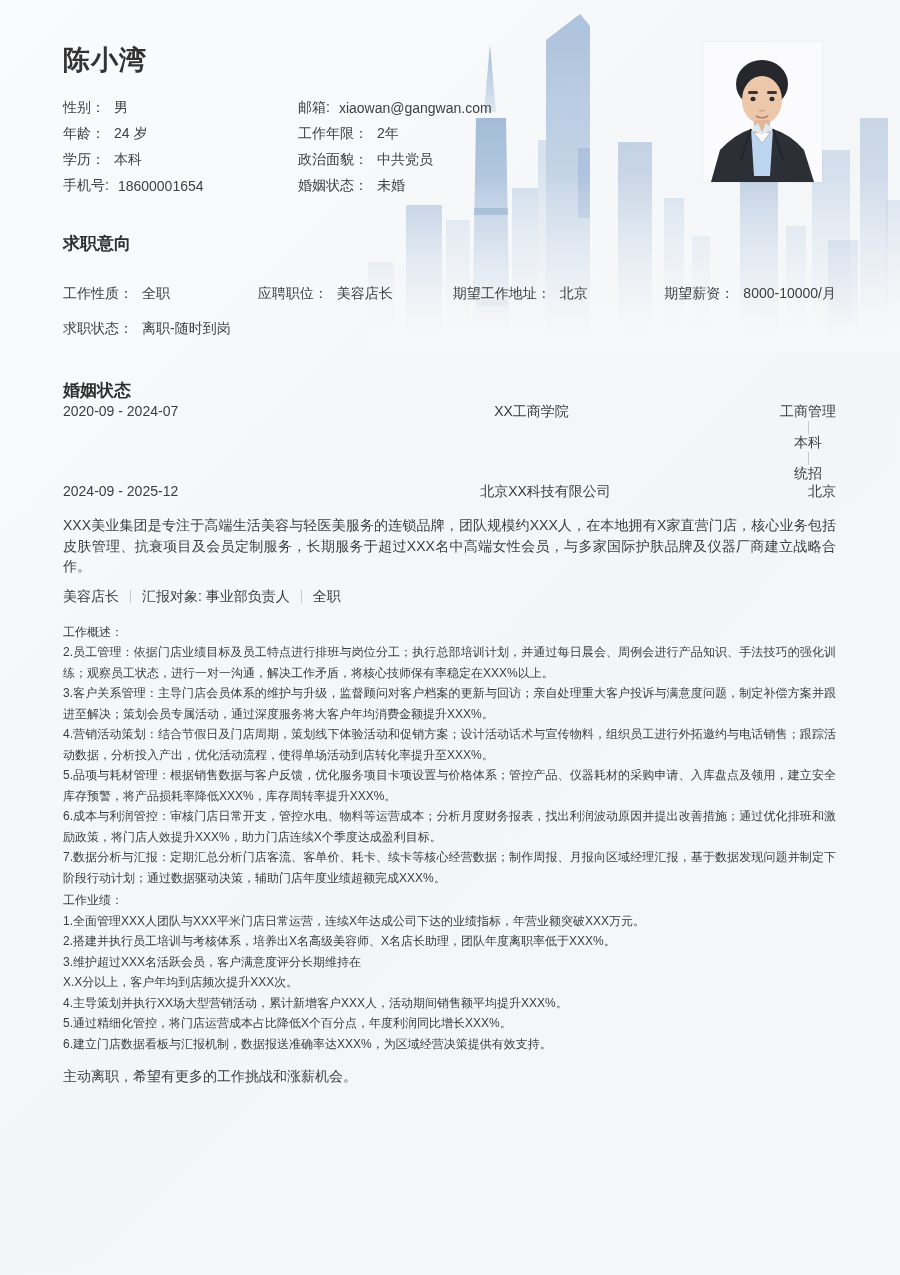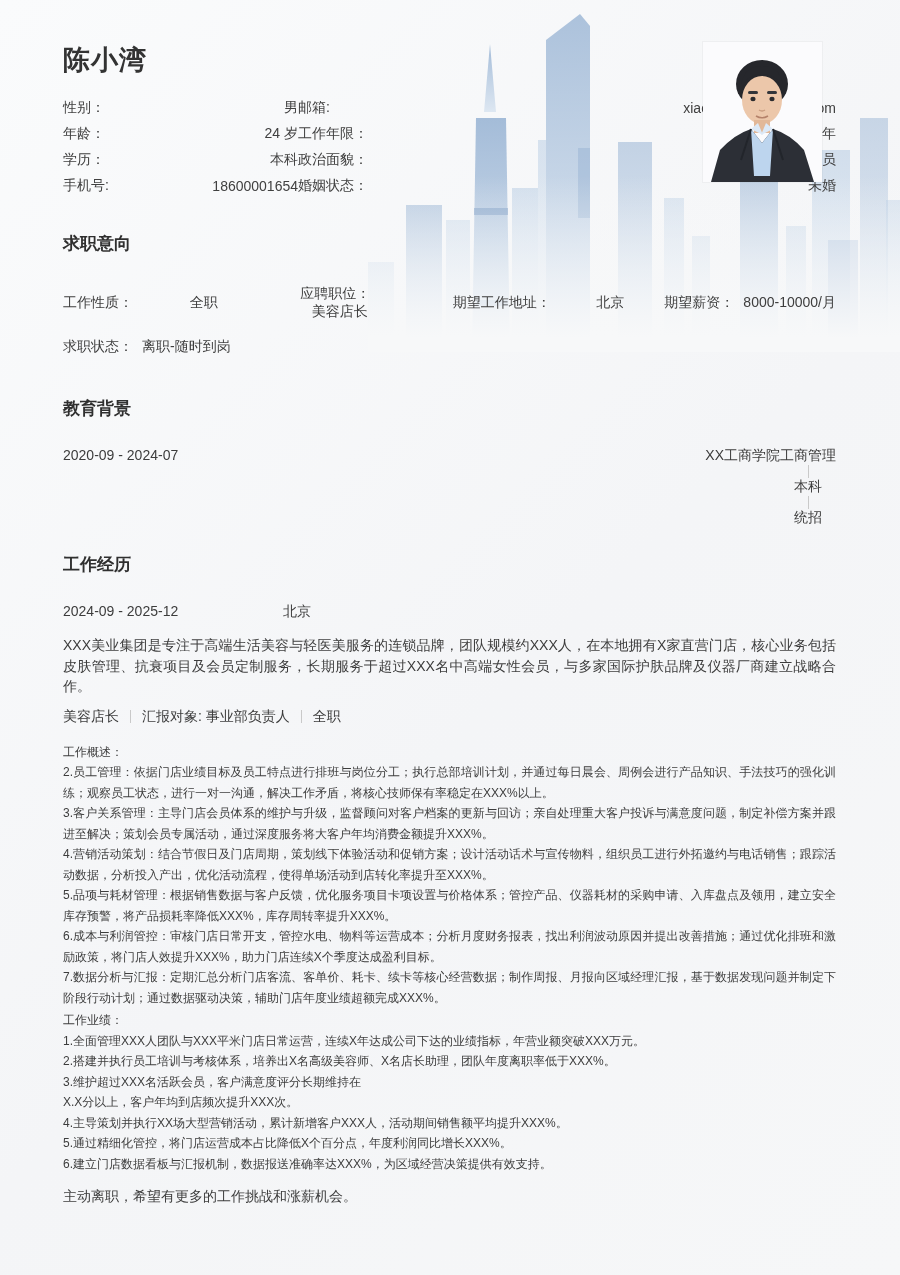--- a/index.html
+++ b/index.html
@@ -10,37 +10,37 @@
     background:linear-gradient(135deg,#fafbfc 0%,#f4f5f7 55%,#f6f7f8 100%);
     color:#3d3d3d;
   }
   .skyline { position:absolute; top:0; left:368px; width:532px; height:352px; z-index:1; }
   .photo-box { position:absolute; top:42px; left:703px; width:119px; height:140px; z-index:3; box-shadow:0 0 0 1px rgba(0,0,0,0.03); }
   .content { position:relative; z-index:2; padding:0 64px 0 63px; }
 
   .name { padding-top:42px; font-size:27px; line-height:36px; font-weight:700; color:#333333; letter-spacing:1px;font-family:Liberation Serif, serif; }
 
   .info-grid { margin-top:17px; display:grid; grid-template-columns:235px 1fr; grid-auto-rows:26px; font-size:14px; color:#404040; align-items:center; }
-  .kv { display:flex; align-items:center;justify-content:space-between; }
+  .kv { display:flex; align-items:center; }
   .kv .k { white-space:nowrap; }
   .kv .v { margin-left:9px; white-space:nowrap; }
 
   .section-title { font-size:17px; font-weight:700; color:#2f2f2f; line-height:24px; }
   .mt-intent { margin-top:33px; }
   .mt-edu { margin-top:41px; }
   .mt-work { margin-top:26px; }
 
   .intent-row { display:flex; font-size:14px; color:#3d3d3d;gap:40px; }
   .intent-row.first { margin-top:29px; }
   .intent-row.second { margin-top:17px; }
-  .iw1 { width:192px; } .iw2 { width:192px;flex-direction:column; } .iw3 { width:213px; } .iw4 { flex:1; }
-
-  .meta-row { display:flex; align-items:baseline; margin-top:26px; font-size:14px; color:#3c3c3c; }
+  .iw1 { width:192px; } .iw2 { width:192px; } .iw3 { width:213px; } .iw4 { flex:1; }
+
+  .meta-row { display:flex; align-items:baseline; font-size:14px; color:#3c3c3c; }
   .meta-period { width:220px; }
-  .meta-center { flex:1; text-align:right; }
+  .meta-center { flex:1; text-align:center; }
   .meta-right { text-align:right; }
   .inline-meta { display:inline-flex; align-items:center;flex-direction:column; }
 
   .vsep { display:inline-block; width:1px; height:13px; background:#c9c9c9; margin:0 11px; vertical-align:-2px; }
 
   .para { margin-top:14px; font-size:14px; line-height:20.5px; color:#3d3d3d; text-align:justify; }
   .role-line { display:flex; align-items:center; margin-top:11px; font-size:14px; color:#3c3c3c; }
 
   .block { margin-top:16px; font-size:12px; line-height:20.5px; color:#3d3d3d; }
   .block .item { white-space:pre-line; text-align:justify; }
@@ -169,36 +169,36 @@
         <span class="v">8000-10000/月</span>
       </div>
     </div>
     <div class="intent-row second">
       <div class="kv">
         <span class="k">求职状态：</span>
         <span class="v">离职-随时到岗</span>
       </div>
     </div>
 
-    <div class="section-title mt-edu">教育背景</div>
+    <div class="section-title mt-edu">婚姻状态</div>
     <div class="meta-row">
       <span class="meta-period">2020-09 - 2024-07</span>
       <span class="meta-center">XX工商学院</span>
       <span class="meta-right inline-meta">
         <span>工商管理</span>
         <span class="vsep"></span>
         <span>本科</span>
         <span class="vsep"></span>
         <span>统招</span>
       </span>
     </div>
 
-    <div class="section-title mt-work">工作经历</div>
     <div class="meta-row">
       <span class="meta-period">2024-09 - 2025-12</span>
+      <span class="meta-center">北京XX科技有限公司</span>
       <span class="meta-right">北京</span>
     </div>
     <div class="para">XXX美业集团是专注于高端生活美容与轻医美服务的连锁品牌，团队规模约XXX人，在本地拥有X家直营门店，核心业务包括皮肤管理、抗衰项目及会员定制服务，长期服务于超过XXX名中高端女性会员，与多家国际护肤品牌及仪器厂商建立战略合作。</div>
     <div class="role-line">
       <span>美容店长</span>
       <span class="vsep"></span>
       <span>汇报对象: 事业部负责人</span>
       <span class="vsep"></span>
       <span>全职</span>
     </div>

